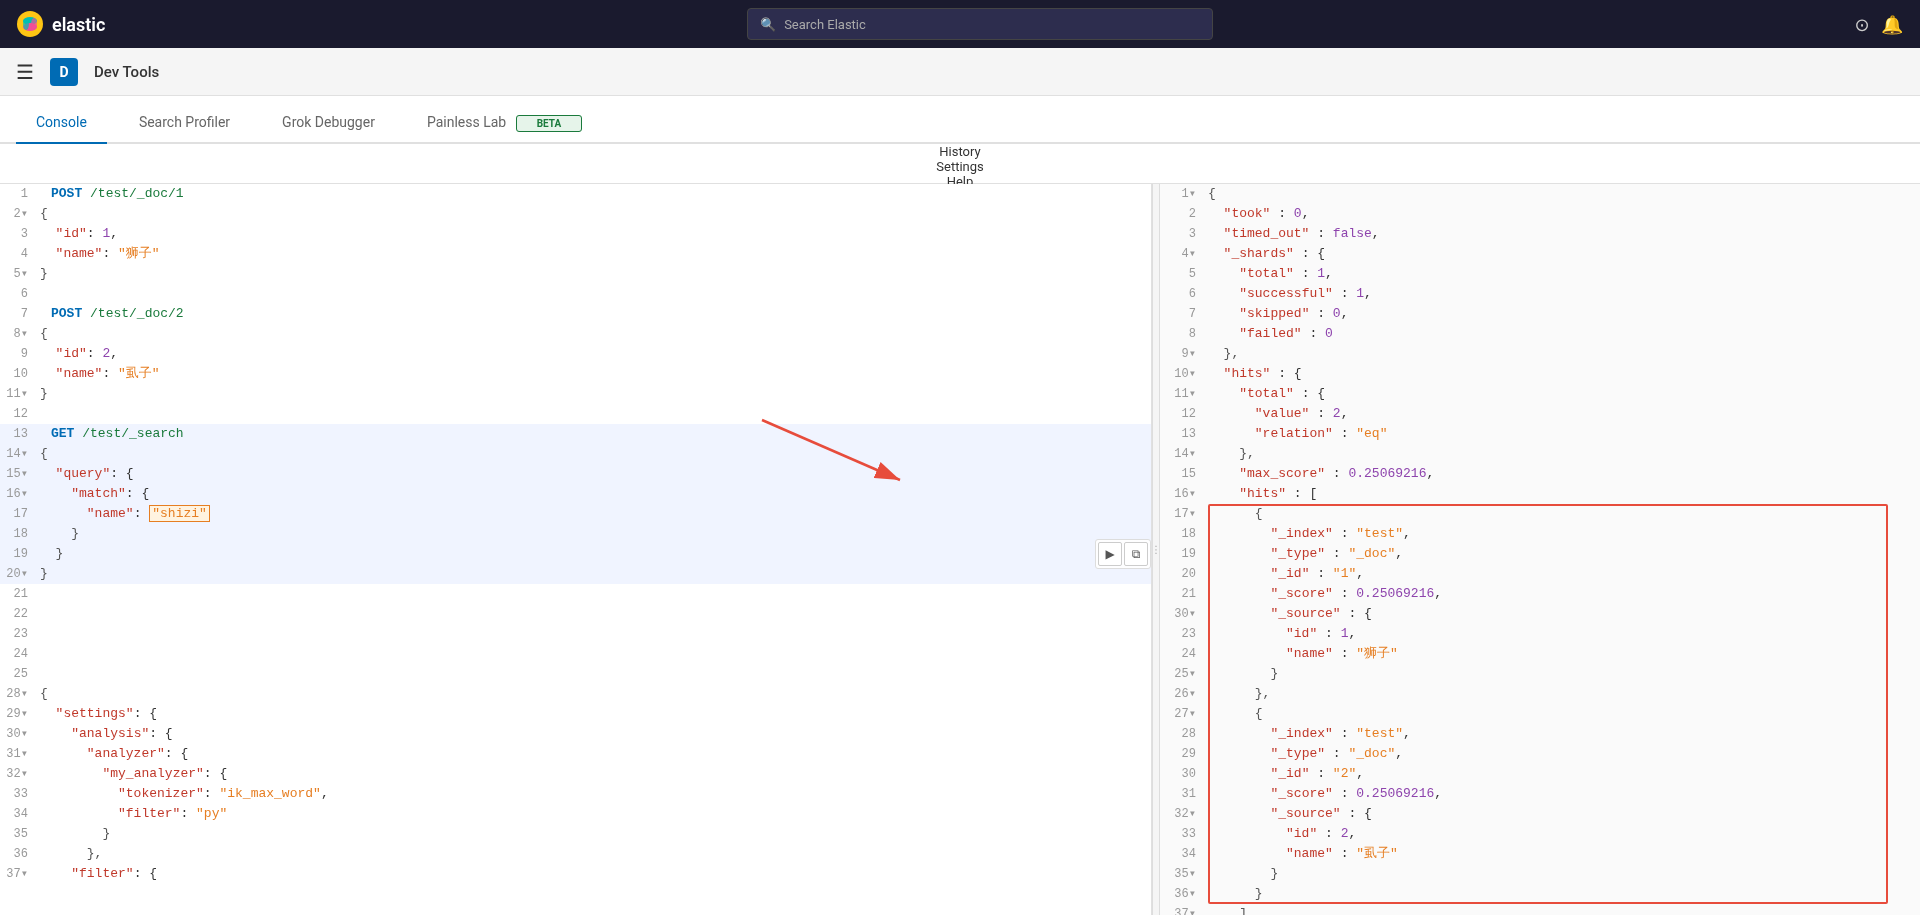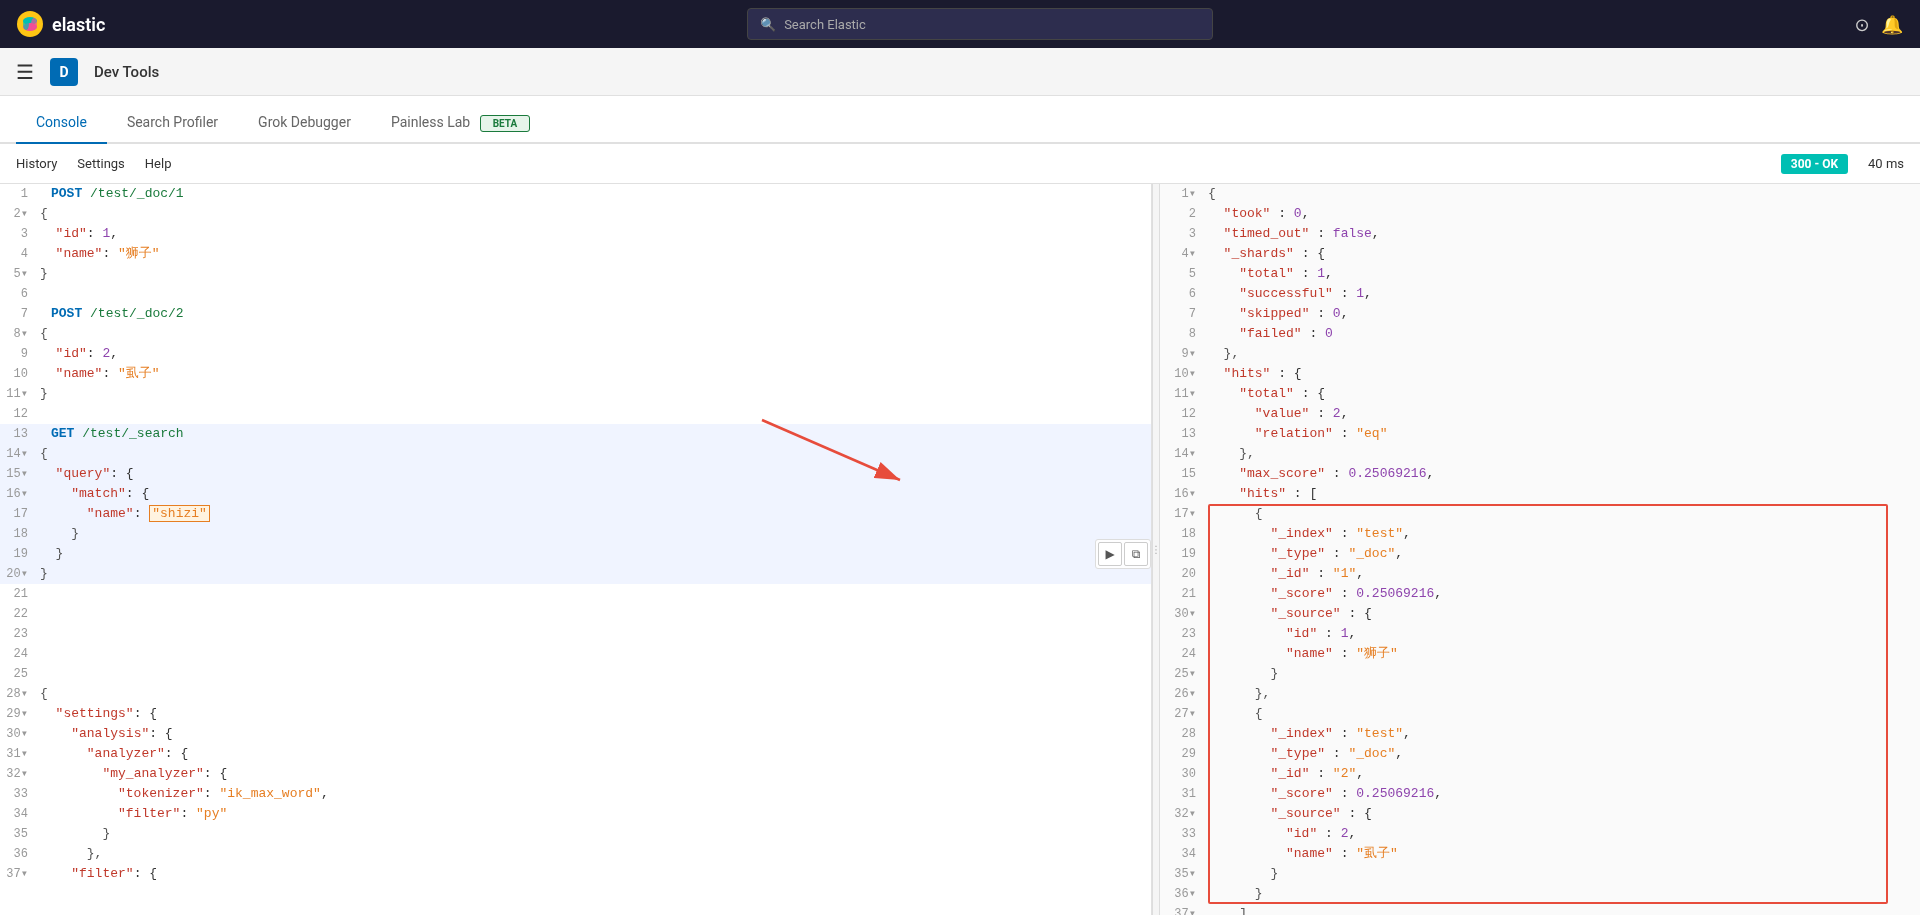--- a/index.html
+++ b/index.html
@@ -81,54 +81,54 @@
     }
     .dev-tools-title { font-size: 15px; color: #333; font-weight: 500; }
 
     
     .tabs-bar {
       height: 48px;
       display: flex;
       align-items: flex-end;
       padding: 0 16px;
       border-bottom: 2px solid #e0e0e0;
-      gap: 0;
+      gap: 12px;
     }
     .tab {
       padding: 12px 20px;
       font-size: 14px;
       color: #666;
       cursor: pointer;
       border-bottom: 2px solid transparent;
       margin-bottom: -2px;
     }
     .tab.active {
       color: #006bb4;
       border-bottom: 2px solid #006bb4;
     }
     .tab-beta {
       background: #e6f4ea;
       color: #1a7a3c;
       font-size: 10px;
       font-weight: 700;
-      padding: 2px 12px;
+      padding: 2px 20px;
       border-radius: 3px;
       border: 1px solid #1a7a3c;
       margin-left: 6px;
       vertical-align: middle;
     }
 
     
     .toolbar {
       height: 40px;
       display: flex;
       align-items: center;
       padding: 0 16px;
-      gap: 20px;
       border-bottom: 1px solid #e0e0e0;
+      flex-direction: column;
     }
     .toolbar-btn {
       font-size: 13px;
       color: #333;
       cursor: pointer;
     }
     .status-badge {
       margin-left: auto;
       background: #00bfb3;
       color: #fff;

